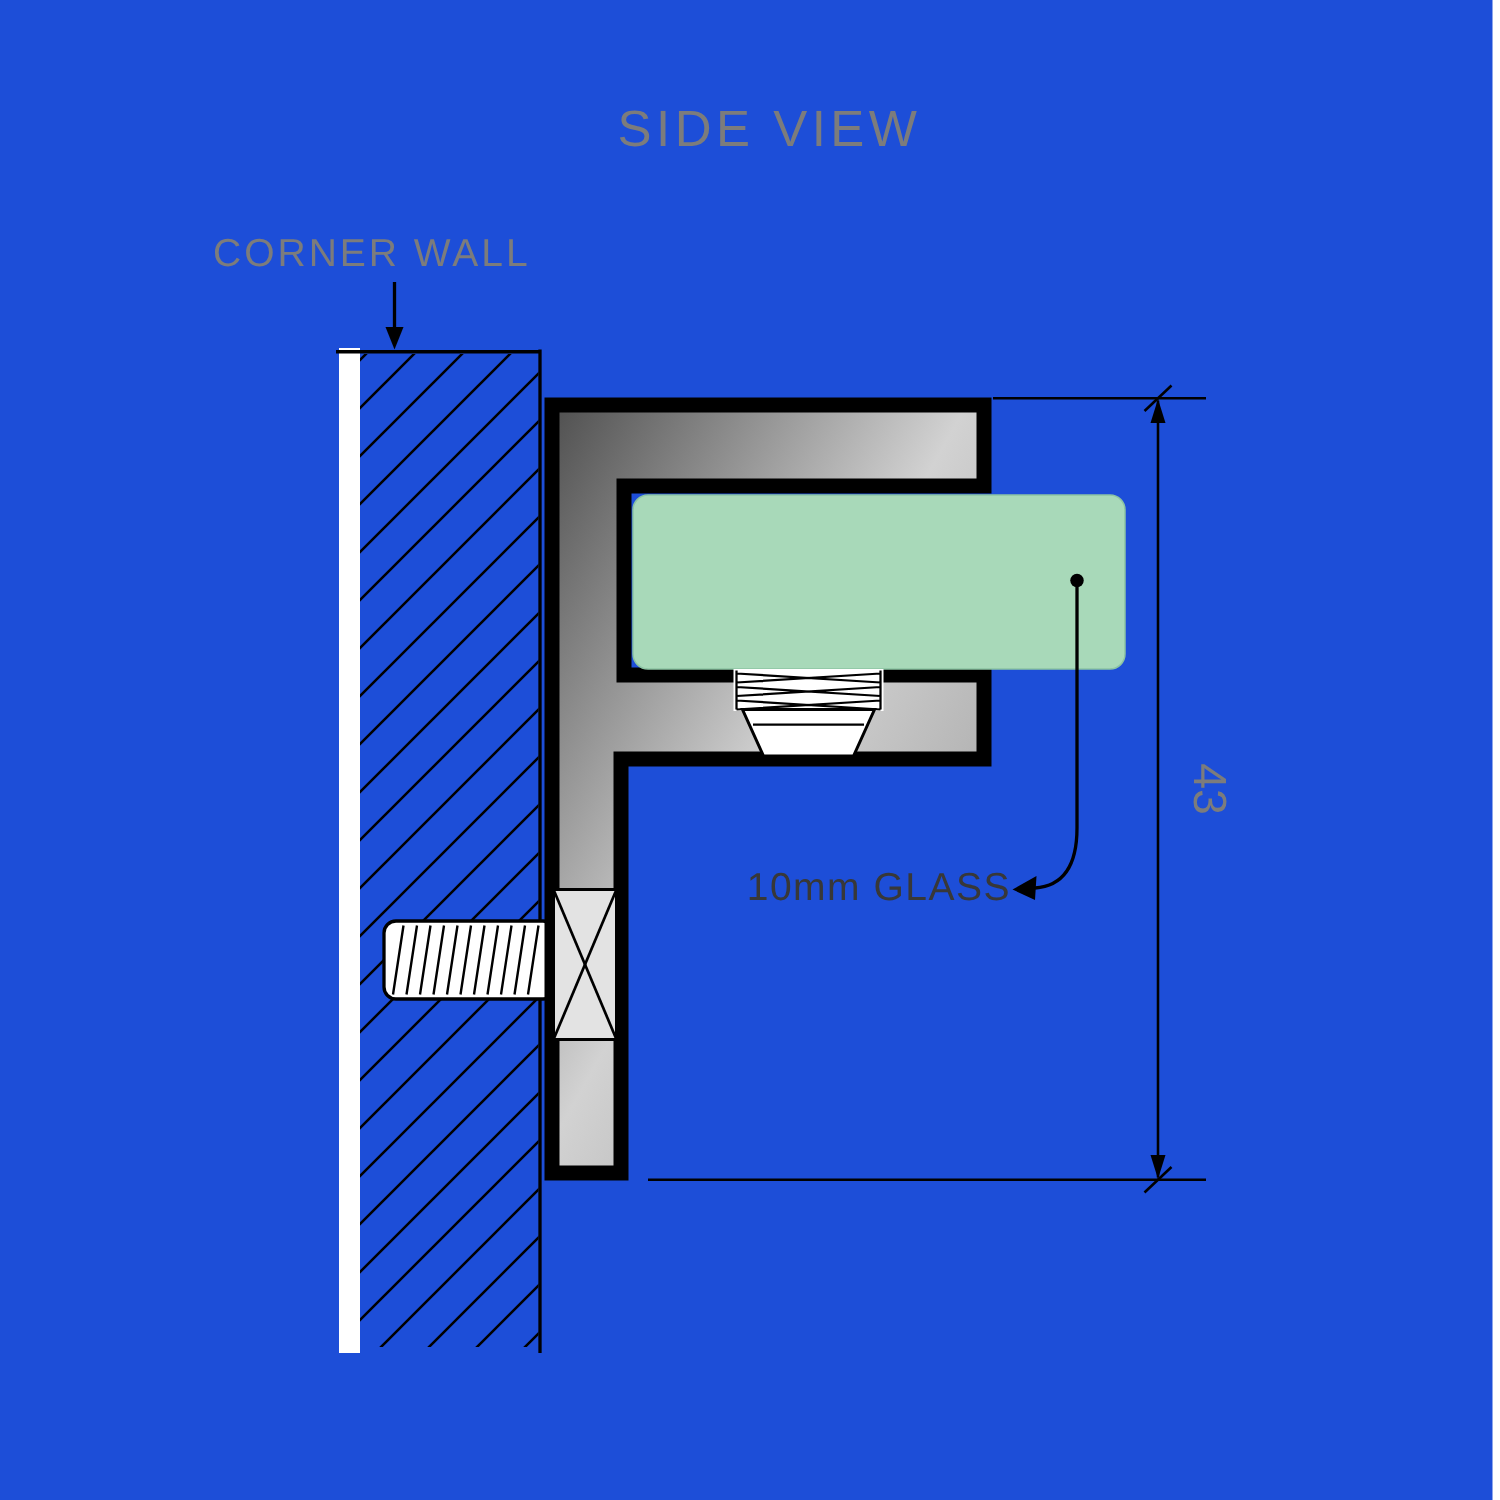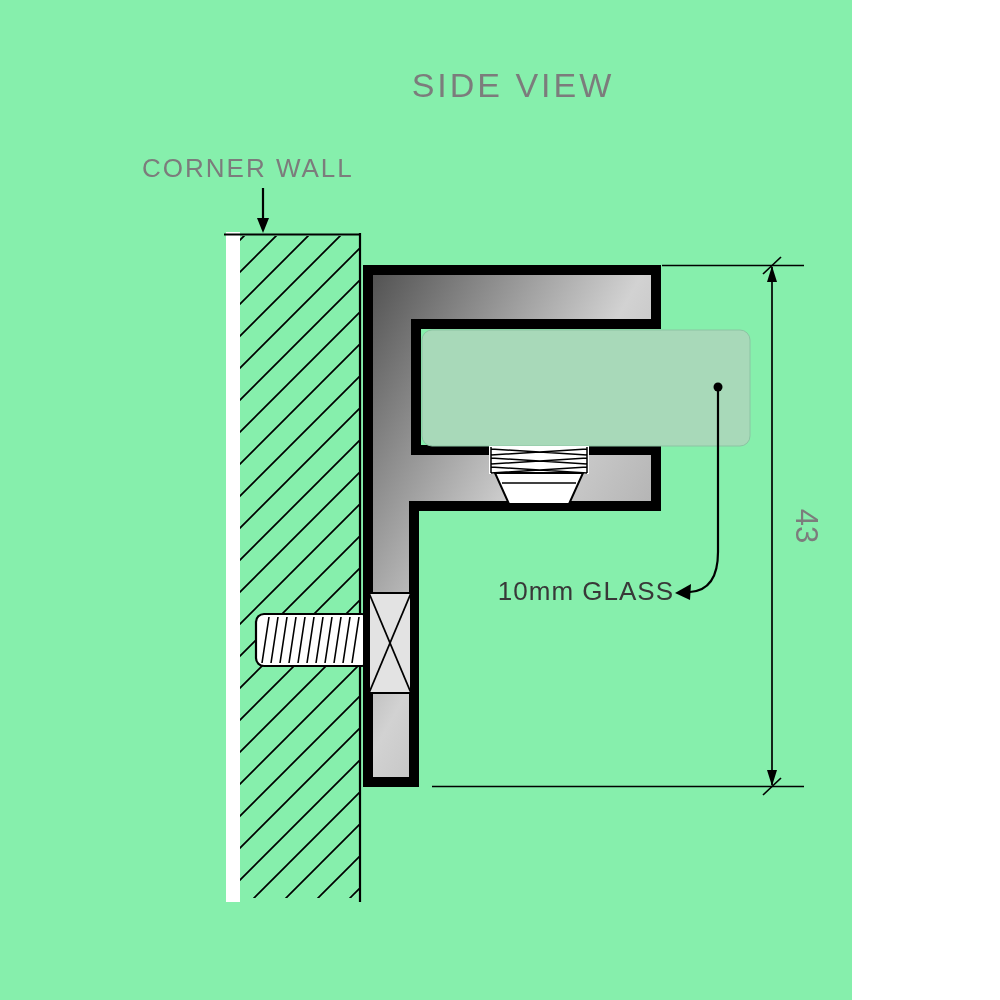--- a/index.html
+++ b/index.html
@@ -3,23 +3,23 @@
 <meta charset="utf-8">
 <style>
   html, body {
     margin: 0;
     padding: 0;
     background: #ffffff;
     font-family: "Liberation Sans", sans-serif;
   }
   .canvas {
     position: relative;
-    width: 852px;
+    width: 995px;
     height: 1000px;
-    background: #86efac;
+    background: #1d4ed8;
     overflow: hidden;
     text-align: right;
   }
   svg text {
     font-family: "Liberation Sans", sans-serif;
   }
   .label-gray   { fill: #7c7c7c; }
   .label-dark   { fill: #383838; }
   .thin-line    { stroke: #000; stroke-width: 1.7; fill: none; }
   .med-line     { stroke: #000; stroke-width: 2.2; fill: none; }

